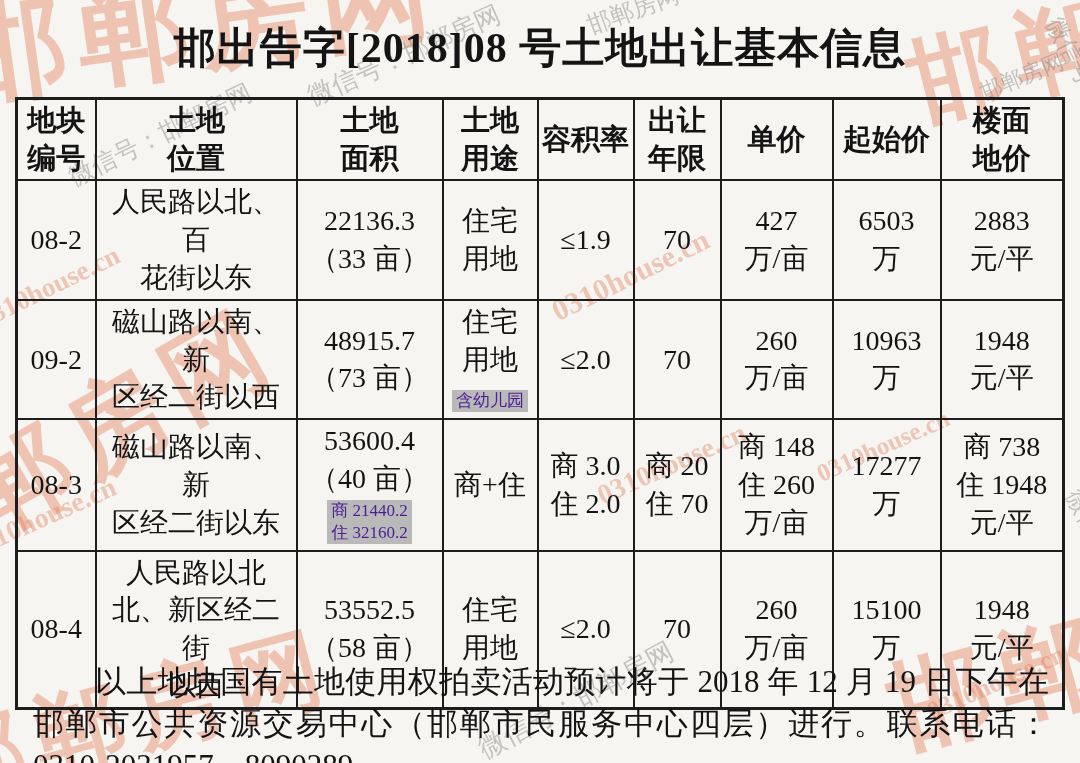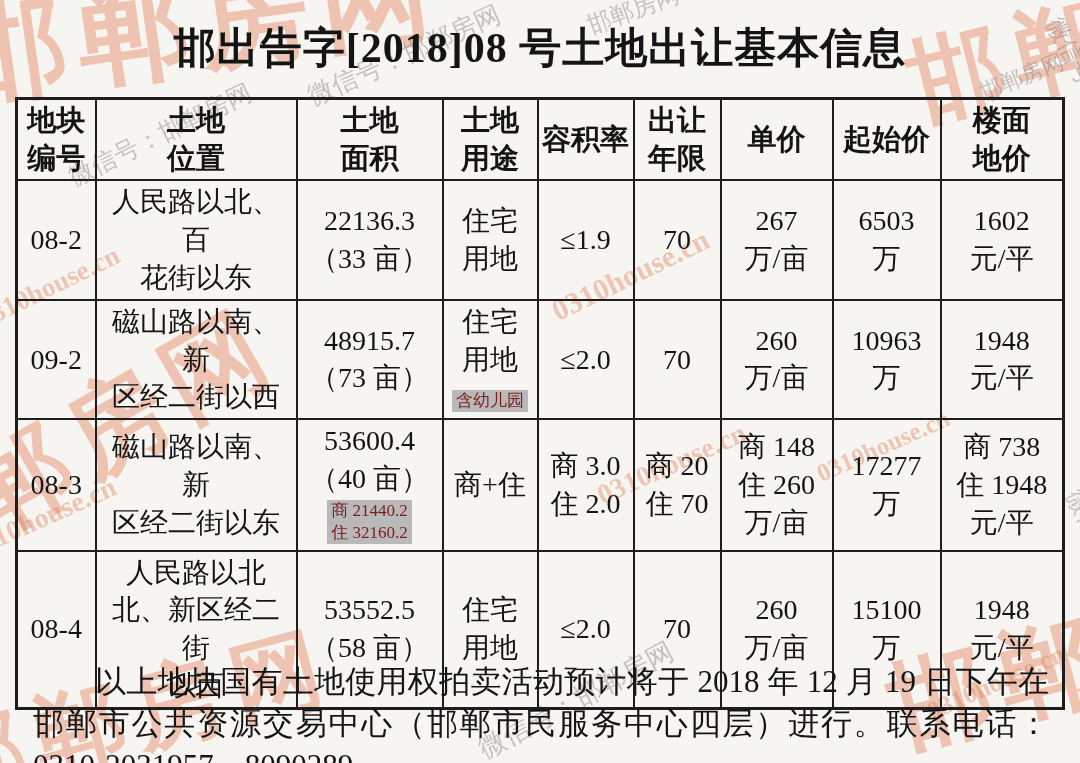--- a/index.html
+++ b/index.html
@@ -34,21 +34,21 @@
   }
   table.land th,table.land td{
     border:2px solid #1d1d1d;
     text-align:center;vertical-align:middle;
     padding:2px 2px;
   }
   table.land th{font-size:29px;font-weight:bold;line-height:1.3;}
   table.land td{font-size:28px;line-height:1.35;}
   .cl{white-space:pre-line;display:inline-block;}
   .note{
-    display:inline-block;background:#b9b9b9;color:#7f1d1d;
+    display:inline-block;background:#b9b9b9;color:#4c1d95;
     font-size:17px;line-height:1.3;padding:0 4px;margin-top:2px;
     white-space:pre-line;text-align:left;
   }
   tr.hdr{height:81px;text-decoration:underline;}
   tr.r1{height:76px;}
   tr.r2{height:112px;}
   tr.r3{height:119px;}
   tr.r4{height:113px;}
 
   
@@ -120,25 +120,25 @@
     <tr class="r1">
       <td><span class="cl">08-2</span></td>
       <td><span class="cl">人民路以北、百
 花街以东</span></td>
       <td><span class="cl">22136.3
 （33 亩）</span></td>
       <td><span class="cl">住宅
 用地</span></td>
       <td><span class="cl">≤1.9</span></td>
       <td><span class="cl">70</span></td>
-      <td><span class="cl">267
+      <td><span class="cl">427
 万/亩</span></td>
       <td><span class="cl">6503
 万</span></td>
-      <td><span class="cl">1602
+      <td><span class="cl">2883
 元/平</span></td>
     </tr>
 
     <tr class="r2">
       <td><span class="cl">09-2</span></td>
       <td><span class="cl">磁山路以南、新
 区经二街以西</span></td>
       <td><span class="cl">48915.7
 （73 亩）</span></td>
       <td><span class="cl">住宅

